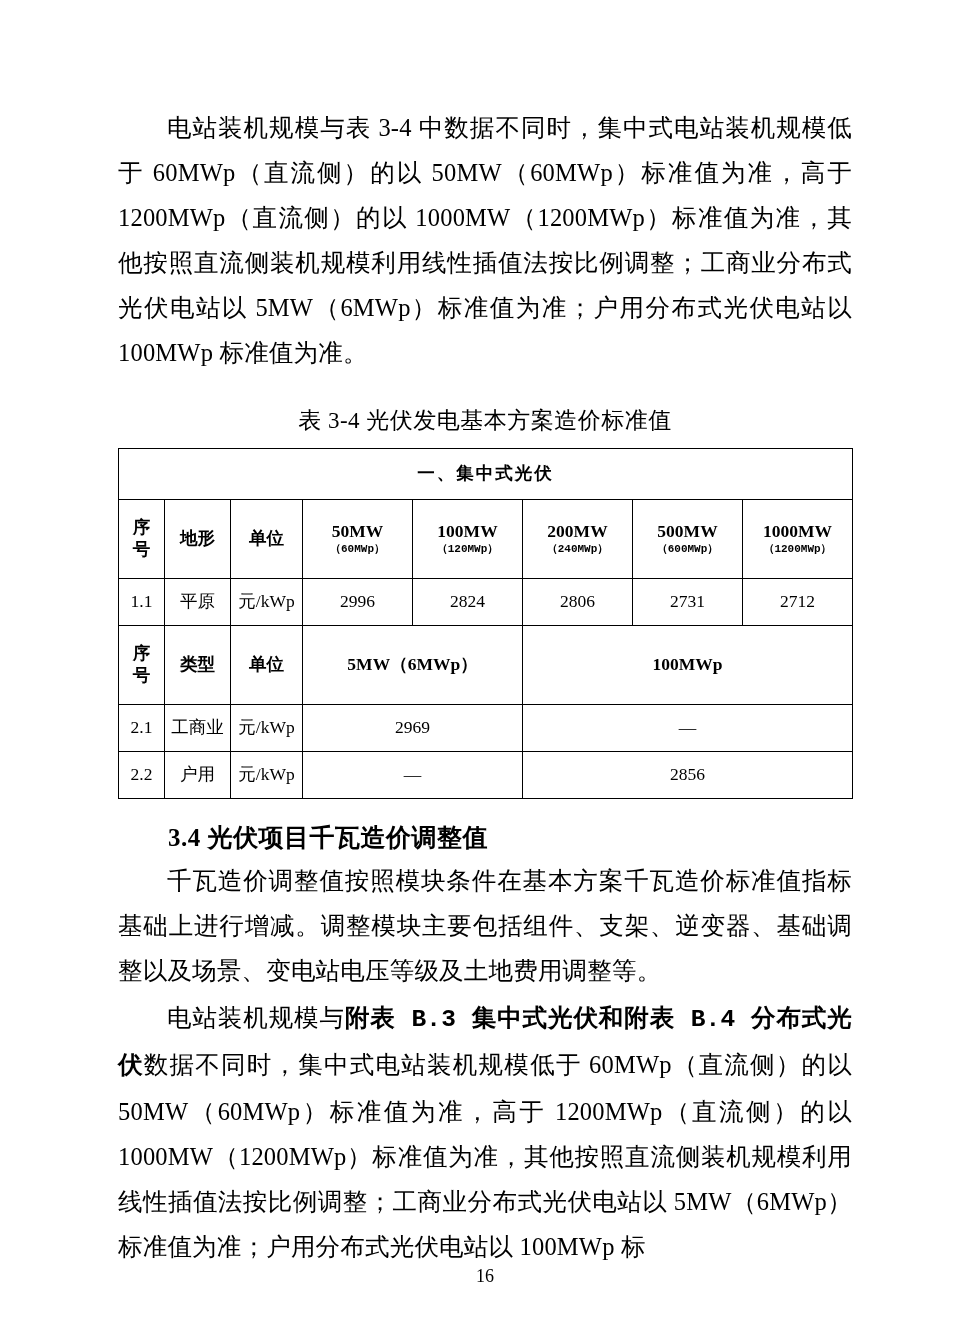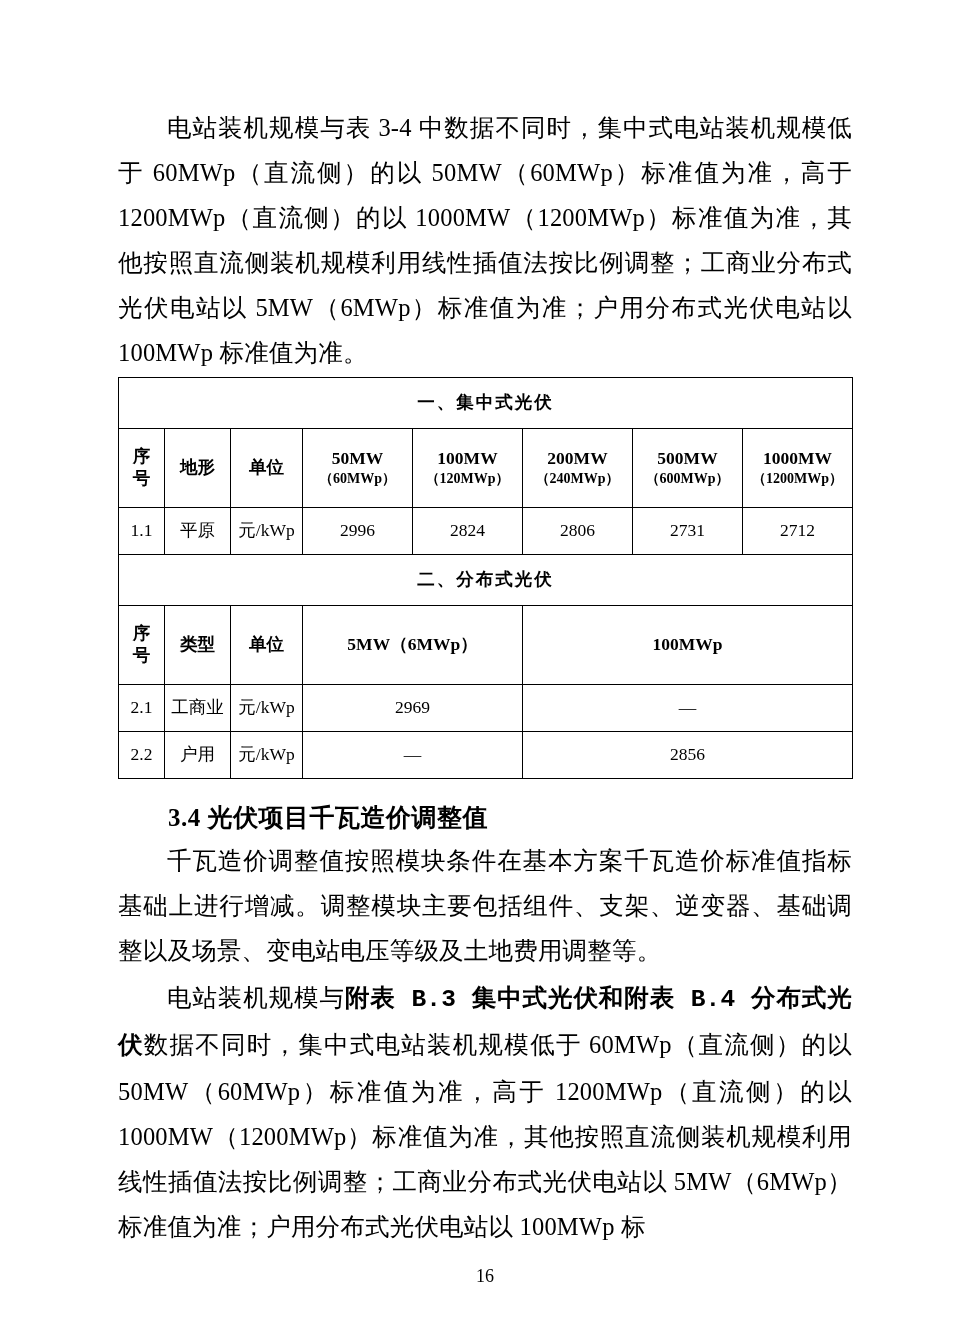--- a/index.html
+++ b/index.html
@@ -55,21 +55,21 @@
   .section-head {
     border: 1px solid #000;
     font-weight: bold;
     letter-spacing: 2px;
     font-size: 18px;
     height: 26px;
   }
   .hdr { font-weight: bold; font-size: 17.5px; }
   .rowh { height: 30px; }
   .hcell { height: 54px; }
-  .sub { font-size: 14px; }
+  .sub { font-size: 11px; font-family: Liberation Mono, monospace; }
   h2.heading {
     font-size: 25px;
     font-weight: bold;
     margin: 22px 0 4px 0;
     text-indent: 2em;
     letter-spacing: 0.5px;
   }
   .bold-run { font-weight: bold; font-family: Liberation Mono, monospace; }
   .page-number {
     position: absolute;
@@ -80,20 +80,21 @@
     font-size: 18px;
   }
 </style>
 </head>
 <body>
 
 <div class="page">
 
   <p class="para indent">电站装机规模与表 3-4 中数据不同时，集中式电站装机规模低于 60MWp（直流侧）的以 50MW（60MWp）标准值为准，高于 1200MWp（直流侧）的以 1000MW（1200MWp）标准值为准，其他按照直流侧装机规模利用线性插值法按比例调整；工商业分布式光伏电站以 5MW（6MWp）标准值为准；户用分布式光伏电站以 100MWp 标准值为准。</p>
 
+  <div class="table-caption">表 3-4  光伏发电基本方案造价标准值</div>
 
   <table class="costs">
     <colgroup>
       <col style="width:46px">
       <col style="width:66px">
       <col style="width:72px">
       <col style="width:110px">
       <col style="width:110px">
       <col style="width:110px">
       <col style="width:110px">
@@ -135,23 +136,20 @@
         <td>1.1</td>
         <td>平原</td>
         <td>元/kWp</td>
         <td>2996</td>
         <td>2824</td>
         <td>2806</td>
         <td>2731</td>
         <td>2712</td>
       </tr>
       <tr>
-        <td class="section-head" colspan="8">二、分布式光伏</td>
-      </tr>
-      <tr>
         <td class="hdr hcell">
           <div>序</div>
           <div>号</div>
         </td>
         <td class="hdr hcell">类型</td>
         <td class="hdr hcell">单位</td>
         <td class="hdr hcell" colspan="2">5MW（6MWp）</td>
         <td class="hdr hcell" colspan="3">100MWp</td>
       </tr>
       <tr class="rowh">

